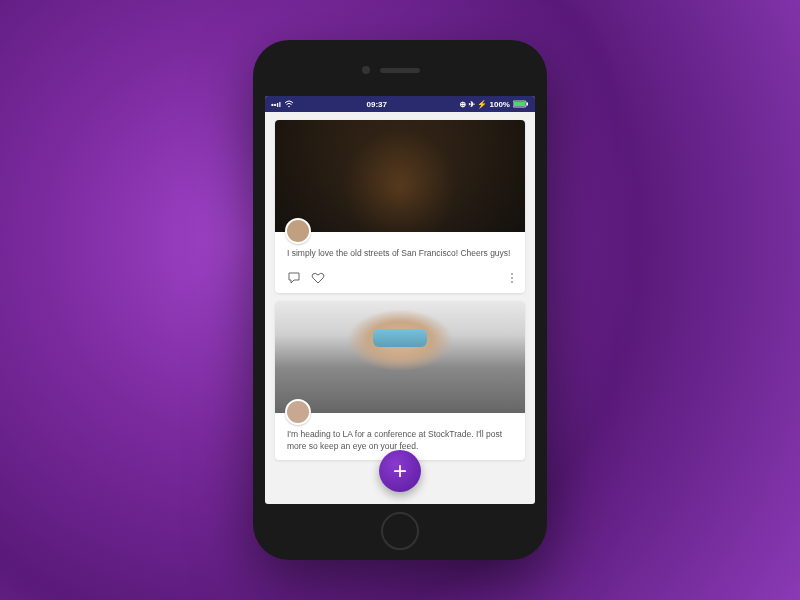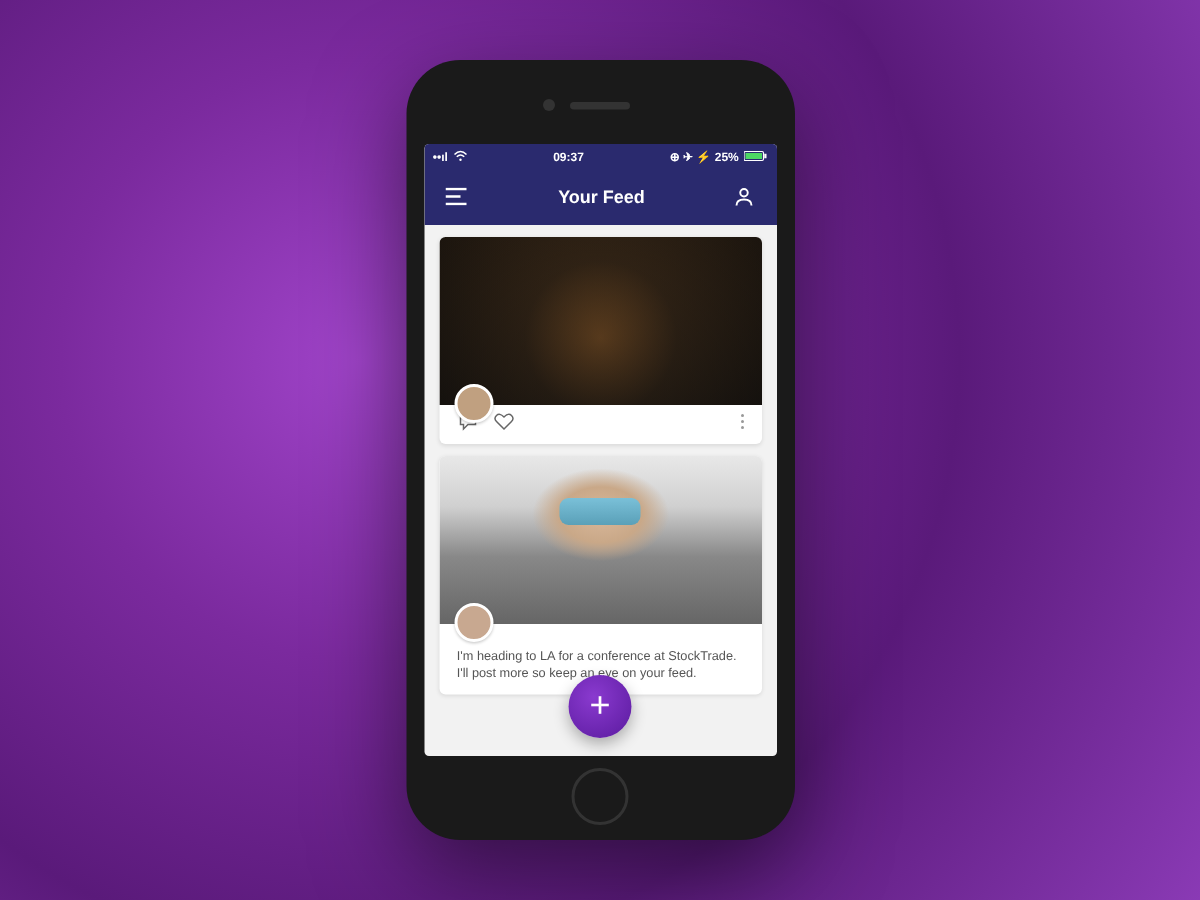--- a/index.html
+++ b/index.html
@@ -4,21 +4,21 @@
 <style>
   * { box-sizing: border-box; margin: 0; padding: 0; }
   body {
     width: 800px; height: 600px; overflow: hidden;
     background: radial-gradient(circle at 30% 40%, #a044c9 0%, #7b2a9e 30%, #5a1a7a 60%, #8a3ab5 100%);
     background-blend-mode: normal;
     display: flex; align-items: center; justify-content: center;
     font-family: -apple-system, "Helvetica Neue", Arial, sans-serif;
   }
   .phone {
-    width: 259px; height: 520px;
+    width: 294px; height: 520px;
     background: #1a1a1a;
     border-radius: 36px;
     padding: 56px 12px 56px 12px;
     position: relative;
     box-shadow: 0 20px 60px rgba(0,0,0,0.5);
   }
   .speaker {
     position: absolute; top: 28px; left: 50%; transform: translateX(-50%);
     width: 40px; height: 5px; background: #333; border-radius: 3px;
   }
@@ -116,51 +116,40 @@
         <span>••ıl</span>
         <span class="icon">
           <svg width="10" height="8" viewBox="0 0 10 8">
               <path d="M5 7 L5 7 M1 3 Q5 -1 9 3 M2.5 4.5 Q5 2 7.5 4.5" stroke="#fff" stroke-width="1" fill="none"></path>
               <circle cx="5" cy="6.5" r="0.8" fill="#fff"></circle>
             </svg>
         </span>
       </div>
       <span>09:37</span>
       <div class="status-right">
-        <span>⊕ ✈ ⚡ 25%</span>
+        <span>⊕ ✈ ⚡ 100%</span>
         <span class="icon">
           <svg width="16" height="8" viewBox="0 0 16 8">
               <rect x="0" y="1" width="13" height="6" rx="1" fill="none" stroke="#fff" stroke-width="0.8"></rect>
               <rect x="1" y="2" width="11" height="4" fill="#4cd964"></rect>
               <rect x="13.5" y="2.5" width="1.5" height="3" fill="#fff"></rect>
             </svg>
         </span>
       </div>
     </div>
 
-    <div class="nav-bar">
-      <span class="icon">
-        <svg width="16" height="12" viewBox="0 0 16 12">
-            <path d="M0 1 H14 M0 6 H10 M0 11 H14" stroke="#fff" stroke-width="1.6"></path>
-          </svg>
-      </span>
-      <span class="nav-title">Your Feed</span>
-      <span class="icon">
-        <svg width="14" height="14" viewBox="0 0 14 14">
-            <circle cx="7" cy="4.5" r="2.5" fill="none" stroke="#fff" stroke-width="1.3"></circle>
-            <path d="M2 13 Q2 9 7 9 Q12 9 12 13" fill="none" stroke="#fff" stroke-width="1.3"></path>
-          </svg>
-      </span>
-    </div>
 
     <div class="feed">
 
       <div class="card">
         <div class="card-img img-street"></div>
         <div class="avatar"></div>
+        <div class="card-body">
+          <p class="card-text">I simply love the old streets of San Francisco! Cheers guys!</p>
+        </div>
         <div class="card-actions">
           <div class="actions-left">
             <span class="icon">
               <svg width="14" height="14" viewBox="0 0 14 14">
                   <path d="M2 2 H12 V9 H7 L4 12 V9 H2 Z" fill="none" stroke="#666" stroke-width="1"></path>
                 </svg>
             </span>
             <span class="icon">
               <svg width="14" height="14" viewBox="0 0 14 14">
                   <path d="M7 12 L2 7 Q0 5 2 3 Q4 1 7 4 Q10 1 12 3 Q14 5 12 7 Z" fill="none" stroke="#666" stroke-width="1"></path>

